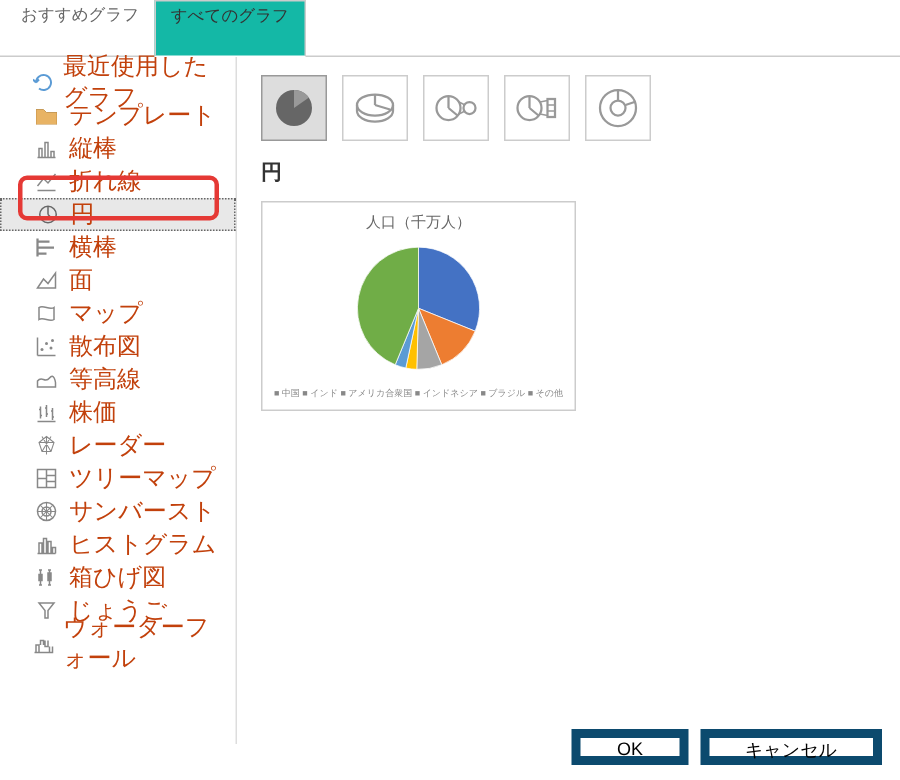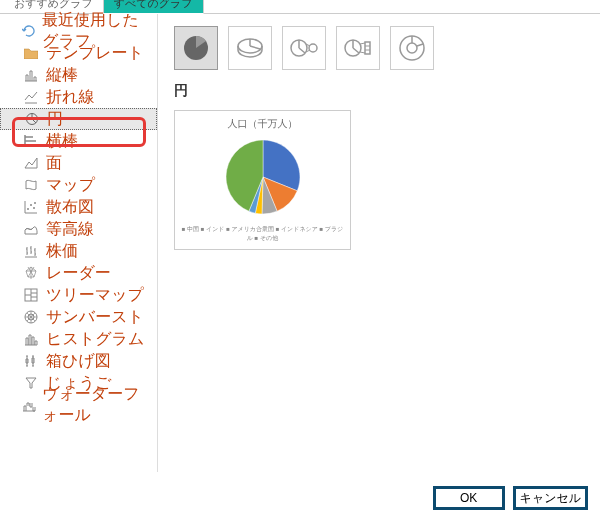--- a/index.html
+++ b/index.html
@@ -11,22 +11,21 @@
     color: #333;
     width: 600px;
     height: 520px;
     overflow: hidden;
     position: relative;
   }
   .tabs {
     display: flex;
     border-bottom: 1px solid #ccc;
     padding-left: 4px;
-    height: 14px;
-    align-items: flex-end;
+    height: 38px;
   }
   .tab {
     padding: 2px 10px;
     font-size: 11px;
     color: #666;
     cursor: pointer;
     position: relative;
   }
   .tab.active {
     color: #333;
@@ -99,21 +98,21 @@
     background: #ddd;
     border: 1px solid #999;
   }
   .subtype svg { color: #666; }
   .section-title {
     font-size: 14px;
     font-weight: bold;
     margin: 8px 0 10px 0;
   }
   .preview {
-    width: 177px;
+    width: 210px;
     height: 140px;
     border: 1px solid #ccc;
     background: #fff;
     padding: 6px;
     display: flex;
     flex-direction: column;
     align-items: center;
   }
   .preview-title {
     font-size: 10px;
@@ -131,25 +130,25 @@
   .footer {
     position: absolute;
     right: 12px;
     bottom: 10px;
     display: flex;
     gap: 8px;
   }
   .btn {
     min-width: 72px;
     height: 24px;
-    border: 3px solid #0c4a6e;
+    border: 6px solid #0c4a6e;
     background: #fff;
     font-size: 12px;
     cursor: pointer;
-    padding: 0 4px;
+    padding: 0 24px;
   }
 </style>
 </head>
 <body>
 
 <div class="tabs">
   <div class="tab">おすすめグラフ</div>
   <div class="tab active">すべてのグラフ</div>
 </div>
 

